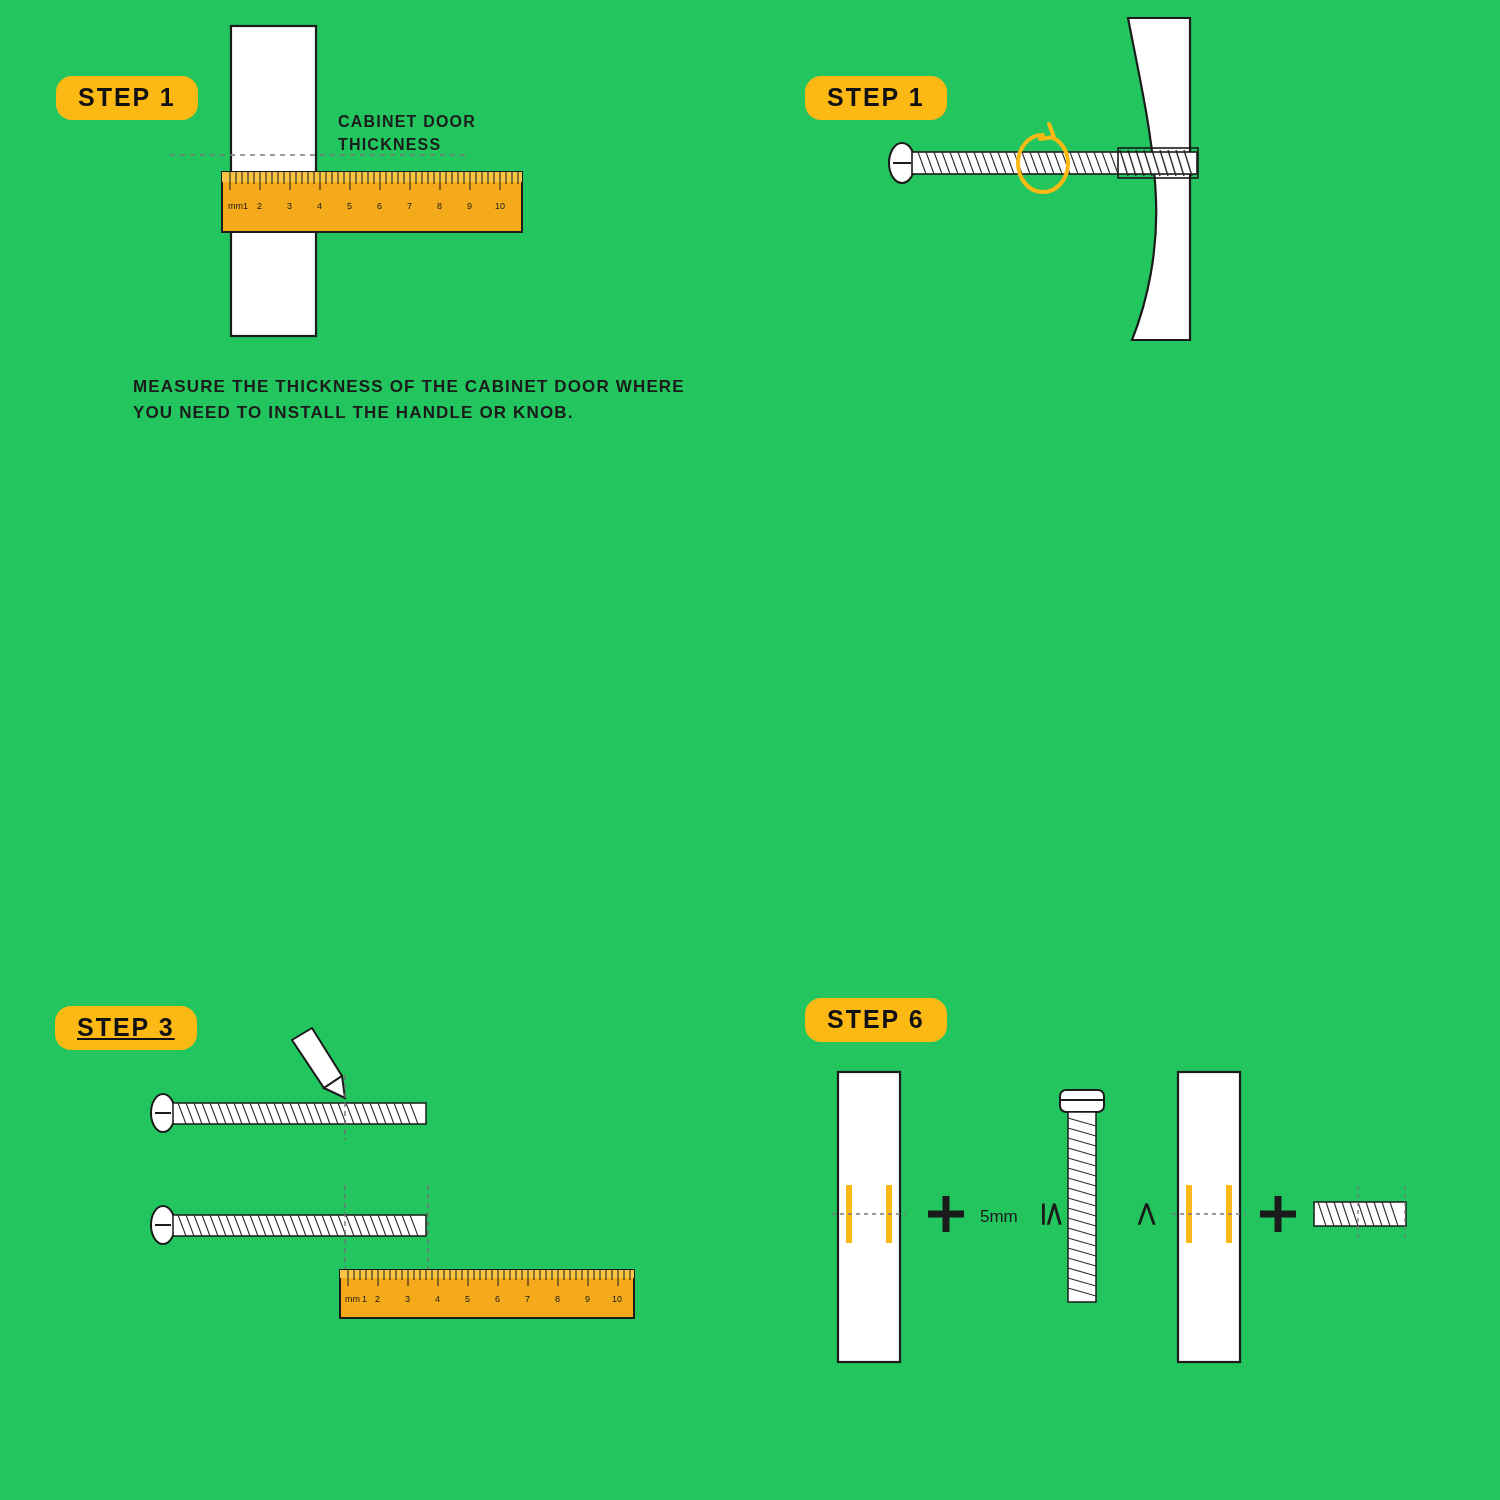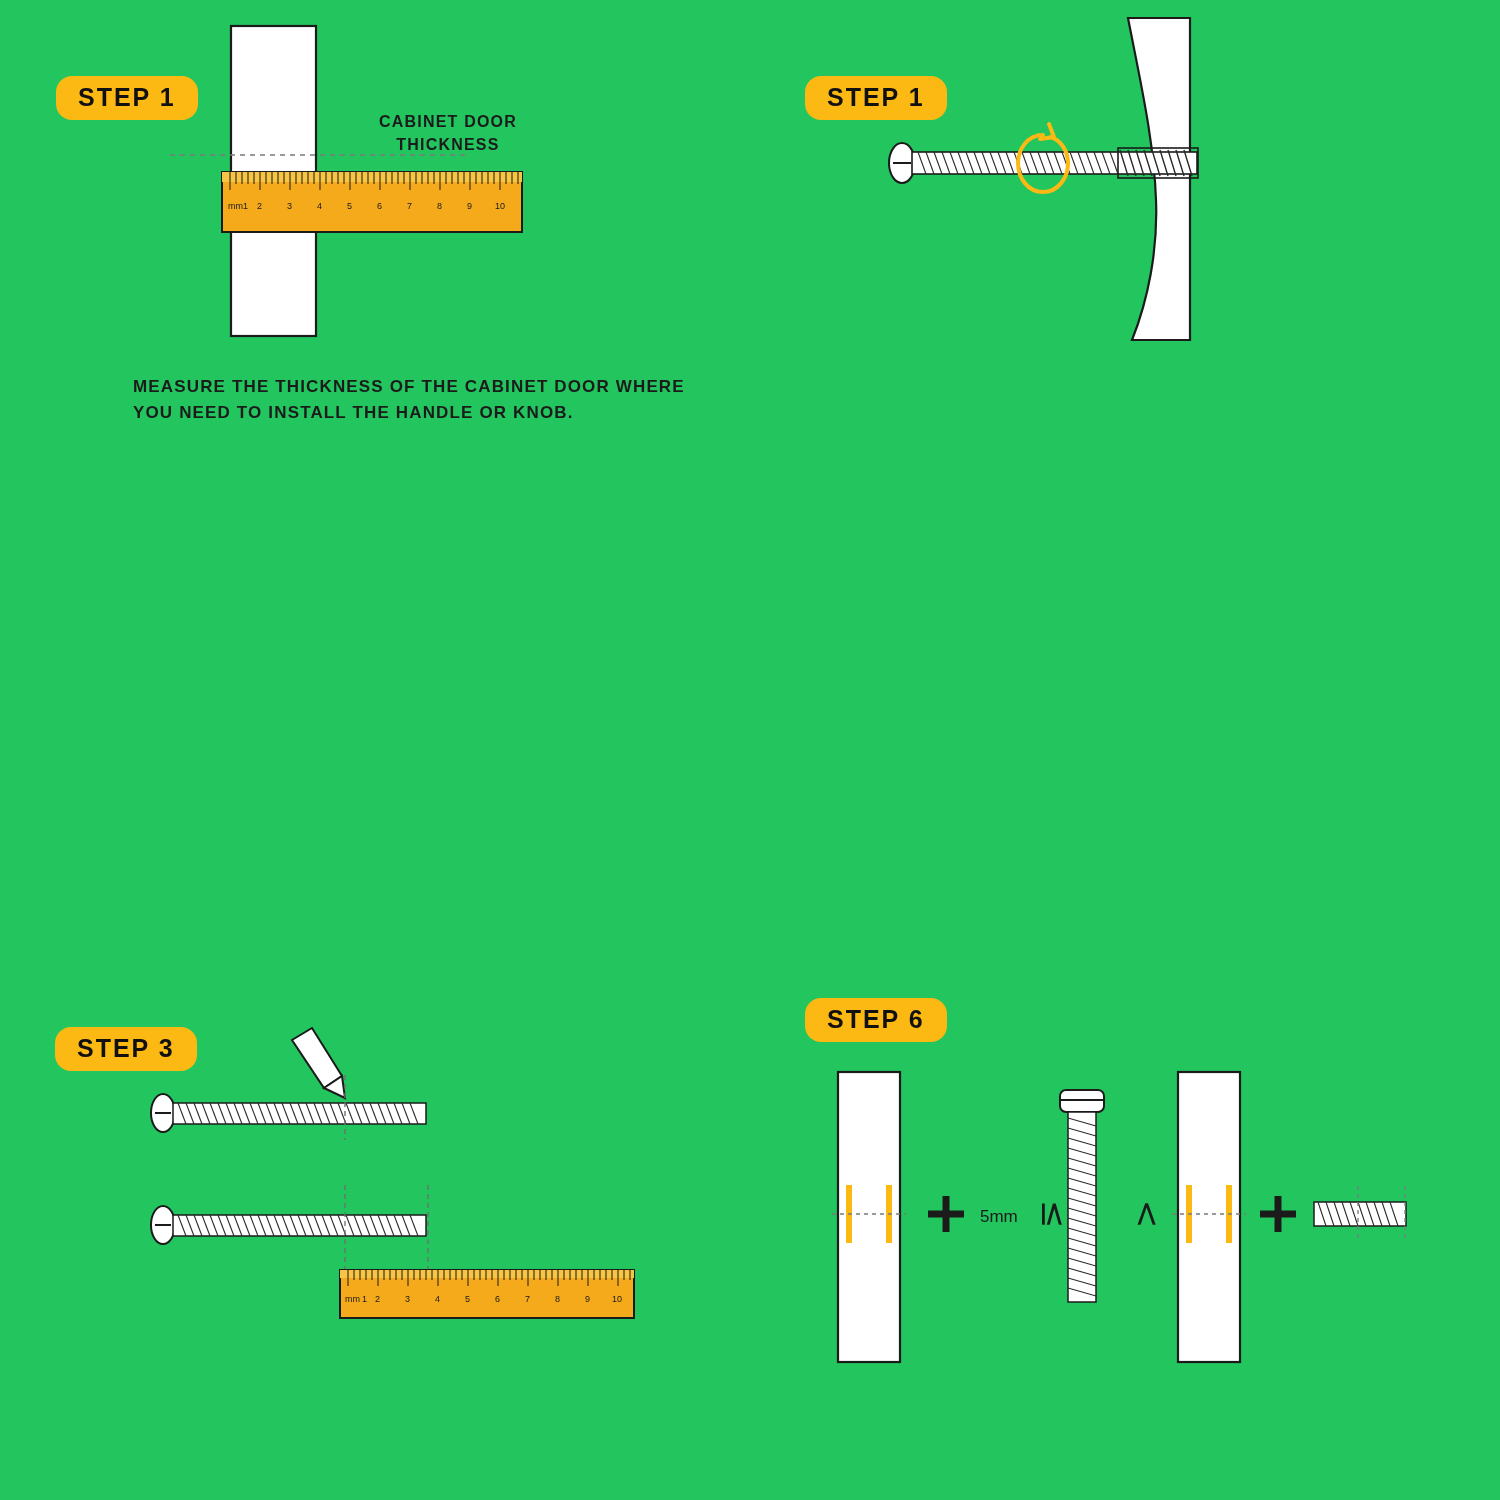--- a/index.html
+++ b/index.html
@@ -58,21 +58,20 @@
     position: absolute;
   }
   .lbl {
     position: absolute;
     font-size: 16px;
     font-weight: bold;
     letter-spacing: 1.2px;
     line-height: 1.45;
     color: #1b1b1b;
     text-transform: uppercase;
-    text-align: center;
   }
   svg { display: block; overflow: visible; }
 </style>
 </head>
 <body>
 
 <div class="sheet">
   <div class="grid">
 
     <div class="step">
@@ -219,21 +218,21 @@
           <g fill="none" stroke="#fcb813" stroke-width="4" stroke-linecap="round">
             <path d="M293 135 C277 135 268 150 268 163 C268 178 278 192 293 192 C308 192 318 178 318 163 C318 152 312 141 301 137"></path>
             <path d="M299 124 L304 137 L290 139" stroke-linejoin="round"></path>
           </g>
         </svg>
       </div>
 
     </div>
 
     <div class="step">
-      <div class="badge" style="left:55px; top:527px; position:absolute;">STEP 3</div>
+      <div class="badge" style="left:55px; top:506px; position:absolute;text-decoration:underline;">STEP 3</div>
 
       <div class="art" style="left:0; top:480px;">
         <svg width="750" height="380" viewBox="0 0 750 380">
 
           <g>
             <path d="M292 60 L312 48 L342 96 L324 108 Z" fill="#ffffff" stroke="#1b1b1b" stroke-width="2"></path>
             <path d="M324 108 L342 96 L345 118 Z" fill="#ffffff" stroke="#1b1b1b" stroke-width="2"></path>
           </g>
 
           <g>

